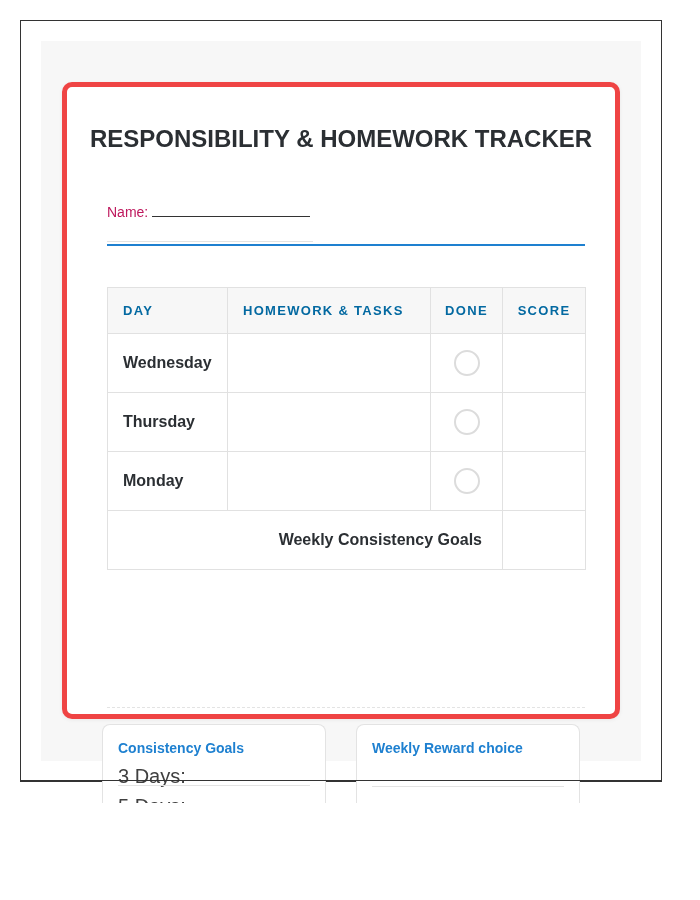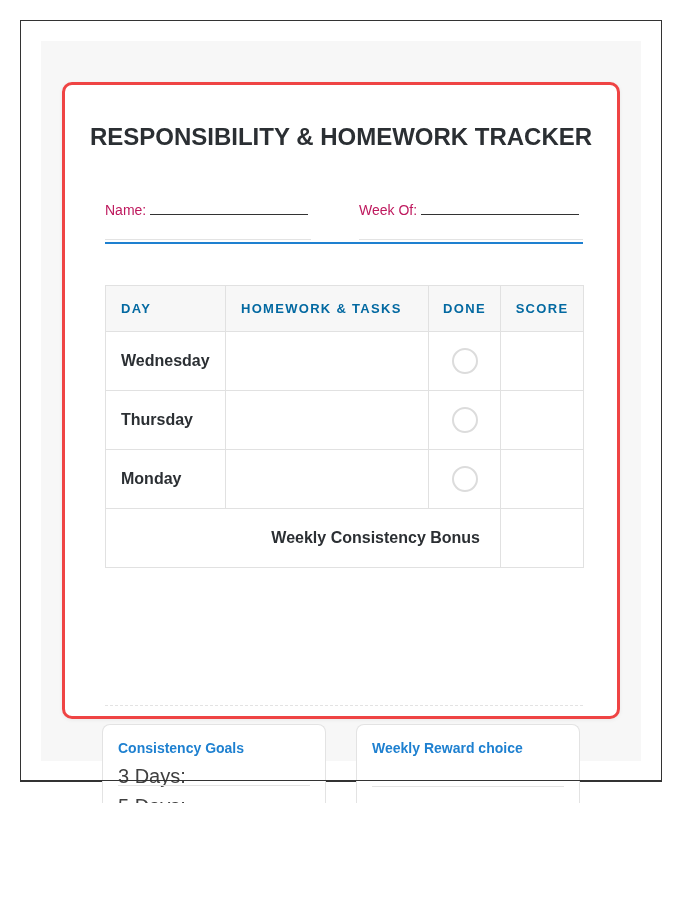--- a/index.html
+++ b/index.html
@@ -3,21 +3,21 @@
   <meta charset="utf-8">
   <style>
     html, body { margin: 0; padding: 0; background: #ffffff; }
     body { width: 700px; height: 900px; position: relative; overflow: hidden;
            font-family: "Liberation Sans", sans-serif; color: #2b2f33; }
     .frame { position: absolute; left: 20px; top: 20px; width: 640px; height: 760px;
              border: 1px solid #333; box-sizing: content-box; }
     .page-bg { position: absolute; left: 41px; top: 41px; width: 600px; height: 720px;
                background: #f7f7f7; }
     .card { position: absolute; left: 62px; top: 82px; width: 558px; height: 637px;
-            background: #fff; border-radius: 10px; border: 3px solid #ef4444;
+            background: #fff; border-radius: 10px; border: 5px solid #ef4444;
             box-shadow: 0 1px 4px rgba(0,0,0,0.06); box-sizing: border-box; }
     .title { position: absolute; left: 0; right: 0; top: 38px; text-align: center;
              font-size: 24px; font-weight: bold; line-height: 28px; color: #2b2f33; }
     .field { position: absolute; top: 117px; font-size: 14px; color: #be185d; padding-bottom: 21px;
              border-bottom: 1px solid #e3e3e3; white-space: nowrap; }
     .field.name { left: 40px; width: 206px; }
     .field.week { left: 294px; width: 224px; }
     .field .label { margin-right: 4px; }
     .field .line { display: inline-block; border-bottom: 1px solid #333; height: 12px; vertical-align: baseline; }
     .field.name .line { width: 158px; }
@@ -51,23 +51,20 @@
 
 <div class="frame"></div>
 <div class="page-bg"></div>
 
 <div class="card">
   <div class="title">RESPONSIBILITY &amp; HOMEWORK TRACKER</div>
 
   <div class="field name">
     <span class="label">Name:</span><span class="line"></span>
   </div>
-  <div class="field week">
-    <span class="label">Week Of:</span><span class="line"></span>
-  </div>
 
   <div class="divider"></div>
 
   <table>
     <colgroup>
       <col style="width:120px">
         <col style="width:203px">
         <col style="width:72px">
         <col style="width:83px">
     </colgroup>
@@ -92,21 +89,21 @@
         <td class="center"><span class="circle"></span></td>
         <td></td>
       </tr>
       <tr>
         <td>Monday</td>
         <td></td>
         <td class="center"><span class="circle"></span></td>
         <td></td>
       </tr>
       <tr>
-        <td class="bonus" colspan="3">Weekly Consistency Bonus</td>
+        <td class="bonus" colspan="3">Weekly Consistency Goals</td>
         <td></td>
       </tr>
     </tbody>
   </table>
 
   <div class="dash"></div>
 </div>
 
 <div class="clip">
   <div class="bottom left">

